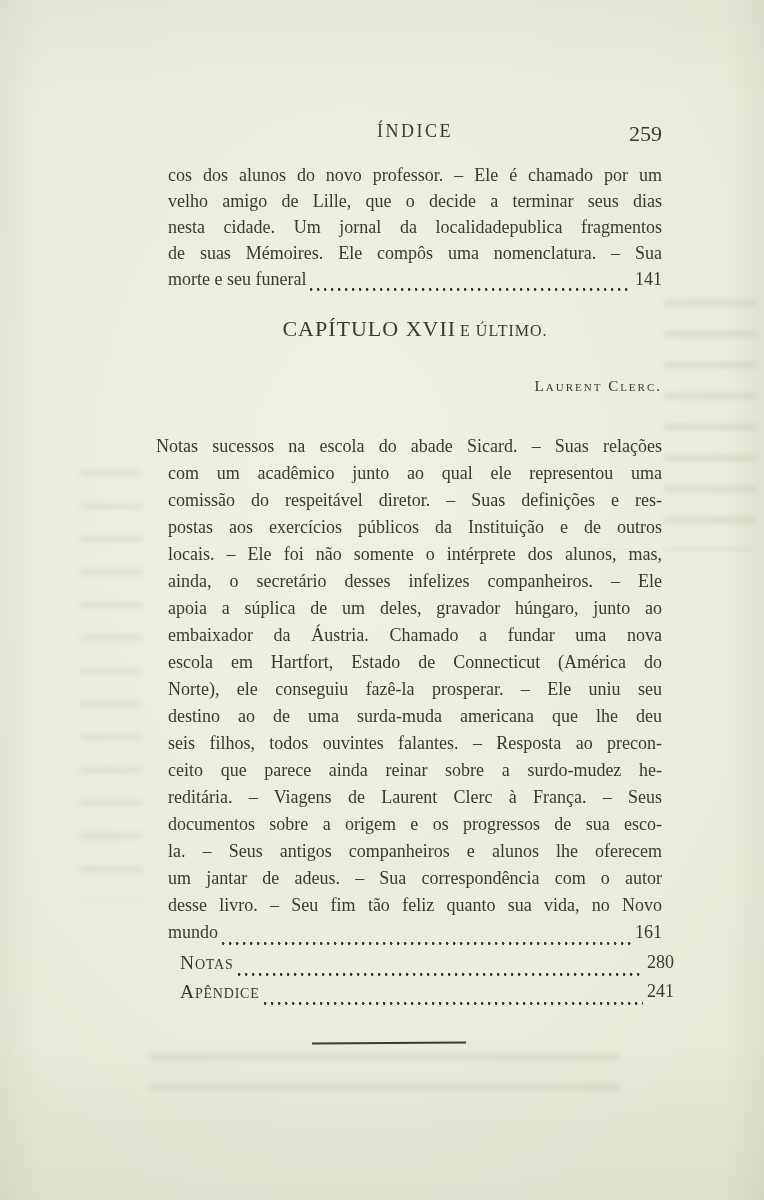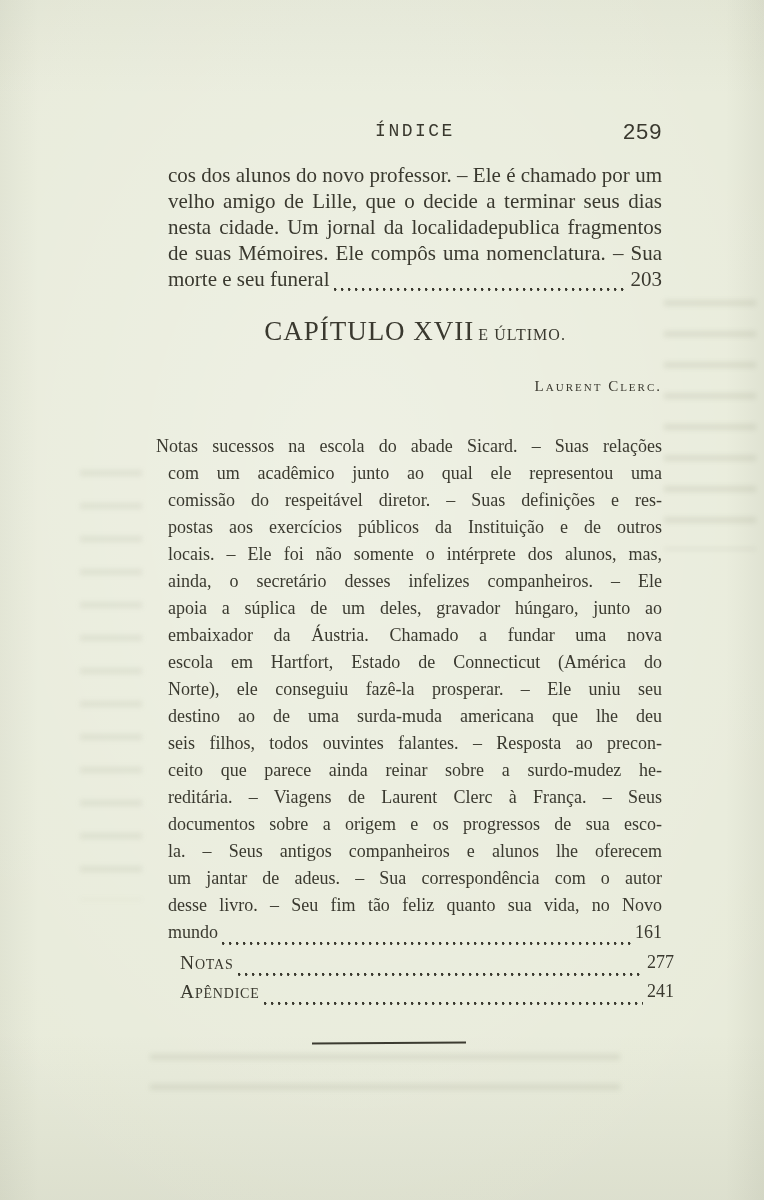--- a/index.html
+++ b/index.html
@@ -29,49 +29,49 @@
   .ghost-right{left:664px;top:300px;width:92px;height:250px;
     background:repeating-linear-gradient(180deg, rgba(120,124,96,0.13) 0 6px, rgba(0,0,0,0) 6px 31px);}
   .ghost-left{left:80px;top:470px;width:62px;height:430px;
     background:repeating-linear-gradient(180deg, rgba(120,124,96,0.10) 0 6px, rgba(0,0,0,0) 6px 33px);}
   .ghost-bottom{left:150px;top:1054px;width:470px;height:52px;
     background:repeating-linear-gradient(180deg, rgba(120,124,96,0.12) 0 6px, rgba(0,0,0,0) 6px 30px);}
 
   .col{position:absolute;left:168px;top:0;width:494px;height:1200px;}
 
   
-  .header{position:absolute;top:121px;left:0;width:100%;height:26px;font-family:Liberation Mono, monospace;}
+  .header{position:absolute;top:121px;left:0;width:100%;height:26px;}
   .header .title{
     position:absolute;left:50%;transform:translateX(-50%);
     font-size:18px;letter-spacing:2.5px;white-space:nowrap;
   }
   .header .num{position:absolute;right:0;top:0;font-size:22px;}
 
   
   .entry{position:absolute;left:0;width:100%;}
-  .entry-top{top:162px;font-size:21px;line-height:26px;}
+  .entry-top{top:162px;font-size:18px;line-height:26px;}
   .entry-main{top:433px;font-size:18px;line-height:27px;}
   .jline{text-align:justify;text-align-last:justify;}
   .entry-main .lines div.jline:first-of-type{margin-left:-12px;} 
 
   .leader-row{display:flex;align-items:flex-end;width:100%;}
   .leader-row .lbl{white-space:nowrap;}
   .leader-row .pg{white-space:nowrap;flex:0 0 auto;}
   .dots{
     flex:1 1 auto;height:14px;align-self:flex-end;
     margin:0 4px 0 3px;
     background-image:radial-gradient(circle at 2.2px 2.2px, var(--ink) 1.1px, rgba(0,0,0,0) 1.55px);
     background-size:7px 4.6px;
     background-repeat:repeat-x;
     background-position:left bottom;
   }
 
   
   .chapter{position:absolute;top:316px;left:0;width:100%;text-align:center;white-space:nowrap;}
-  .ch-main{font-size:27px;letter-spacing:1px;}
+  .ch-main{font-size:22px;letter-spacing:1px;}
   .ch-suffix{font-size:16px;letter-spacing:1px;text-transform:uppercase;}
   .subtitle{
     position:absolute;top:378px;left:0;width:100%;text-align:right;
     font-variant:small-caps;font-size:15px;letter-spacing:2px;
   }
 
   
   .back{position:absolute;top:948px;left:0;width:100%;font-size:18px;line-height:29px;margin-left:12px;}
   .back .leader-row{height:29px;}
   .back .sc{font-variant:small-caps;font-size:19.5px;letter-spacing:0.8px;}
@@ -104,21 +104,21 @@
 
           <div class="jline">velho amigo de Lille, que o decide a terminar seus dias</div>
 
           <div class="jline">nesta cidade. Um jornal da localidadepublica fragmentos</div>
 
           <div class="jline">de suas Mémoires. Ele compôs uma nomenclatura. – Sua</div>
         </div>
       <div class="leader-row">
         <span class="lbl">morte e seu funeral</span>
         <span class="dots"></span>
-        <span class="pg">203</span>
+        <span class="pg">141</span>
       </div>
     </div>
 
     <div class="chapter">
       <span class="ch-main">CAPÍTULO XVII</span>
       <span class="ch-suffix">e último.</span>
     </div>
     <div class="subtitle">Laurent Clerc.</div>
 
     <div class="entry entry-main">
@@ -165,21 +165,21 @@
         <span class="dots"></span>
         <span class="pg">161</span>
       </div>
     </div>
 
     <div class="back">
 
         <div class="leader-row">
           <span class="lbl sc">Notas</span>
           <span class="dots"></span>
-          <span class="pg">277</span>
+          <span class="pg">280</span>
         </div>
 
         <div class="leader-row">
           <span class="lbl sc">Apêndice</span>
           <span class="dots"></span>
           <span class="pg">241</span>
         </div>
       </div>
 
   </div>

